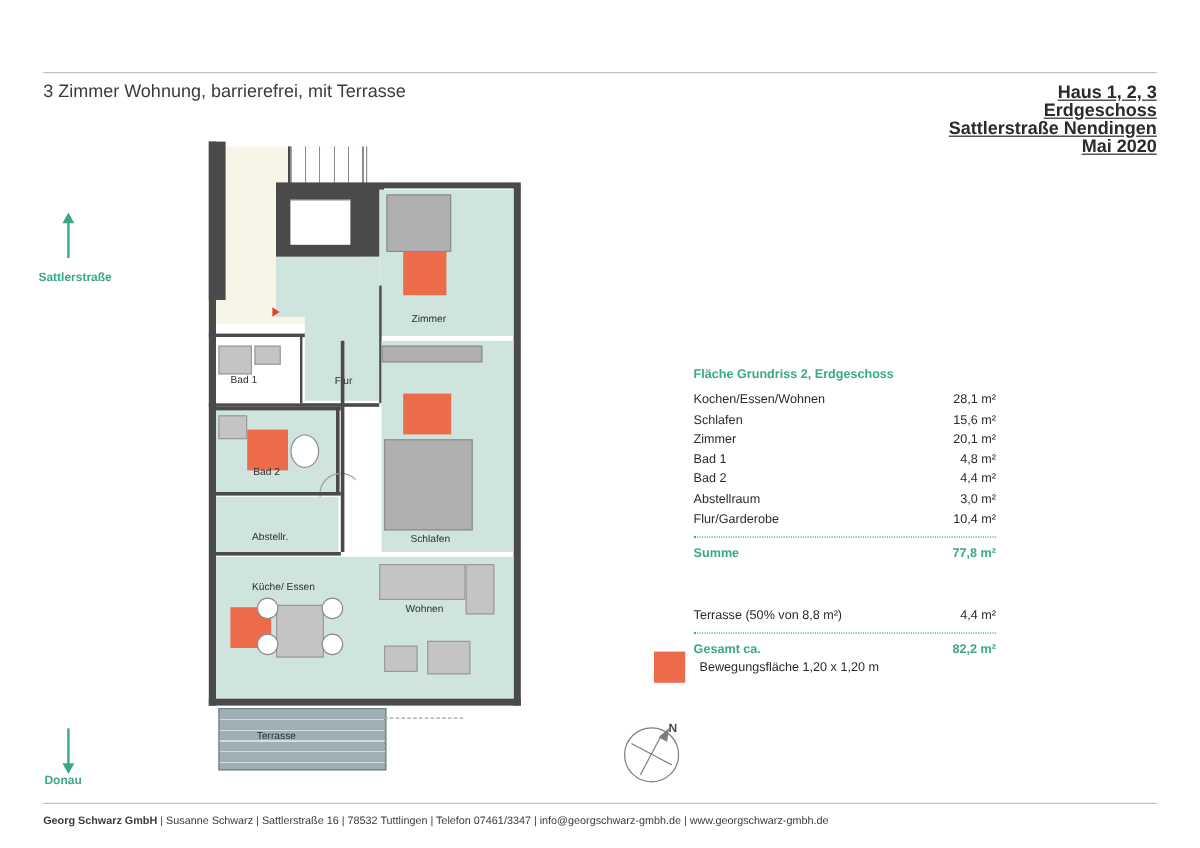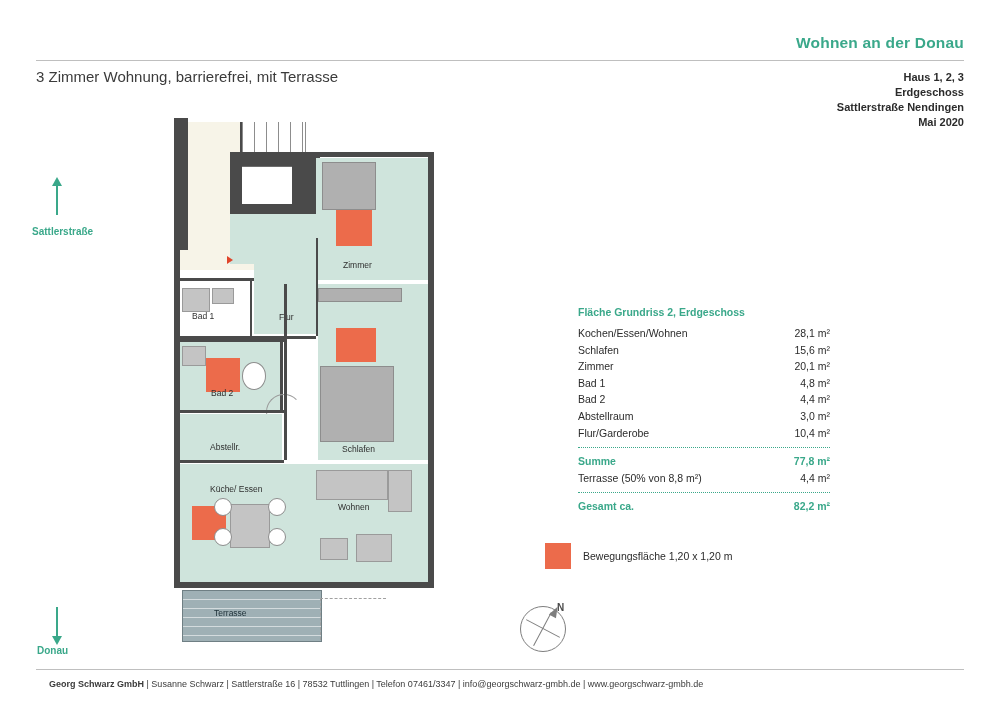--- a/index.html
+++ b/index.html
@@ -44,24 +44,25 @@
     left: 36px;
     top: 68px;
     font-size: 15px;
     color: #3b3b3b;
   }
   .meta {
     position: absolute;
     right: 36px;
     top: 70px;
     text-align: right;
-    font-size: 11px;
+    font-size: 15px;
     font-weight: bold;
     line-height: 15px;
     color: #2b2b2b;
+    text-decoration: underline;
   }
 
   
   .dir {
     position: absolute;
     font-size: 10px;
     font-weight: bold;
     color: #3aa88a;
   }
   .dir-arrow {
@@ -241,21 +242,21 @@
     border-top: 1px dotted #3aa88a;
     margin: 6px 0 5px;
   }
   .arow.sum, .arow.total {
     font-weight: bold;
   }
   .arow.sum .lbl, .arow.sum .val,
   .arow.total .lbl, .arow.total .val {
     color: #3aa88a;
   }
-  .arow.terr .lbl, .arow.terr .val { color: #2b2b2b; font-weight: normal; }
+  .arow.terr .lbl, .arow.terr .val { color: #2b2b2b; font-weight: normal; margin-top: 35px; }
 
   .legend {
     position: absolute;
     left: 545px;
     top: 543px;
     display: flex;
     align-items: center;
     gap: 12px;
     font-size: 10.5px;
   }
@@ -273,30 +274,28 @@
     bottom: 37px;
     height: 1px;
     background: #bfbfbf;
   }
   .footer {
     position: absolute;
     left: 36px;
     bottom: 18px;
     font-size: 9px;
     color: #3b3b3b;
-    margin-left: 13px;
   }
   .footer b { font-weight: bold; }
 </style>
 </head>
 <body>
 
 <div class="page">
 
-  <div class="brand">Wohnen an der Donau</div>
   <div class="rule-top"></div>
   <div class="doc-title">3 Zimmer Wohnung, barrierefrei, mit Terrasse</div>
   <div class="meta">
     <div>Haus 1, 2, 3</div>
     <div>Erdgeschoss</div>
     <div>Sattlerstraße Nendingen</div>
     <div>Mai 2020</div>
   </div>
 
   <div class="dir-arrow arrow-up"></div>

